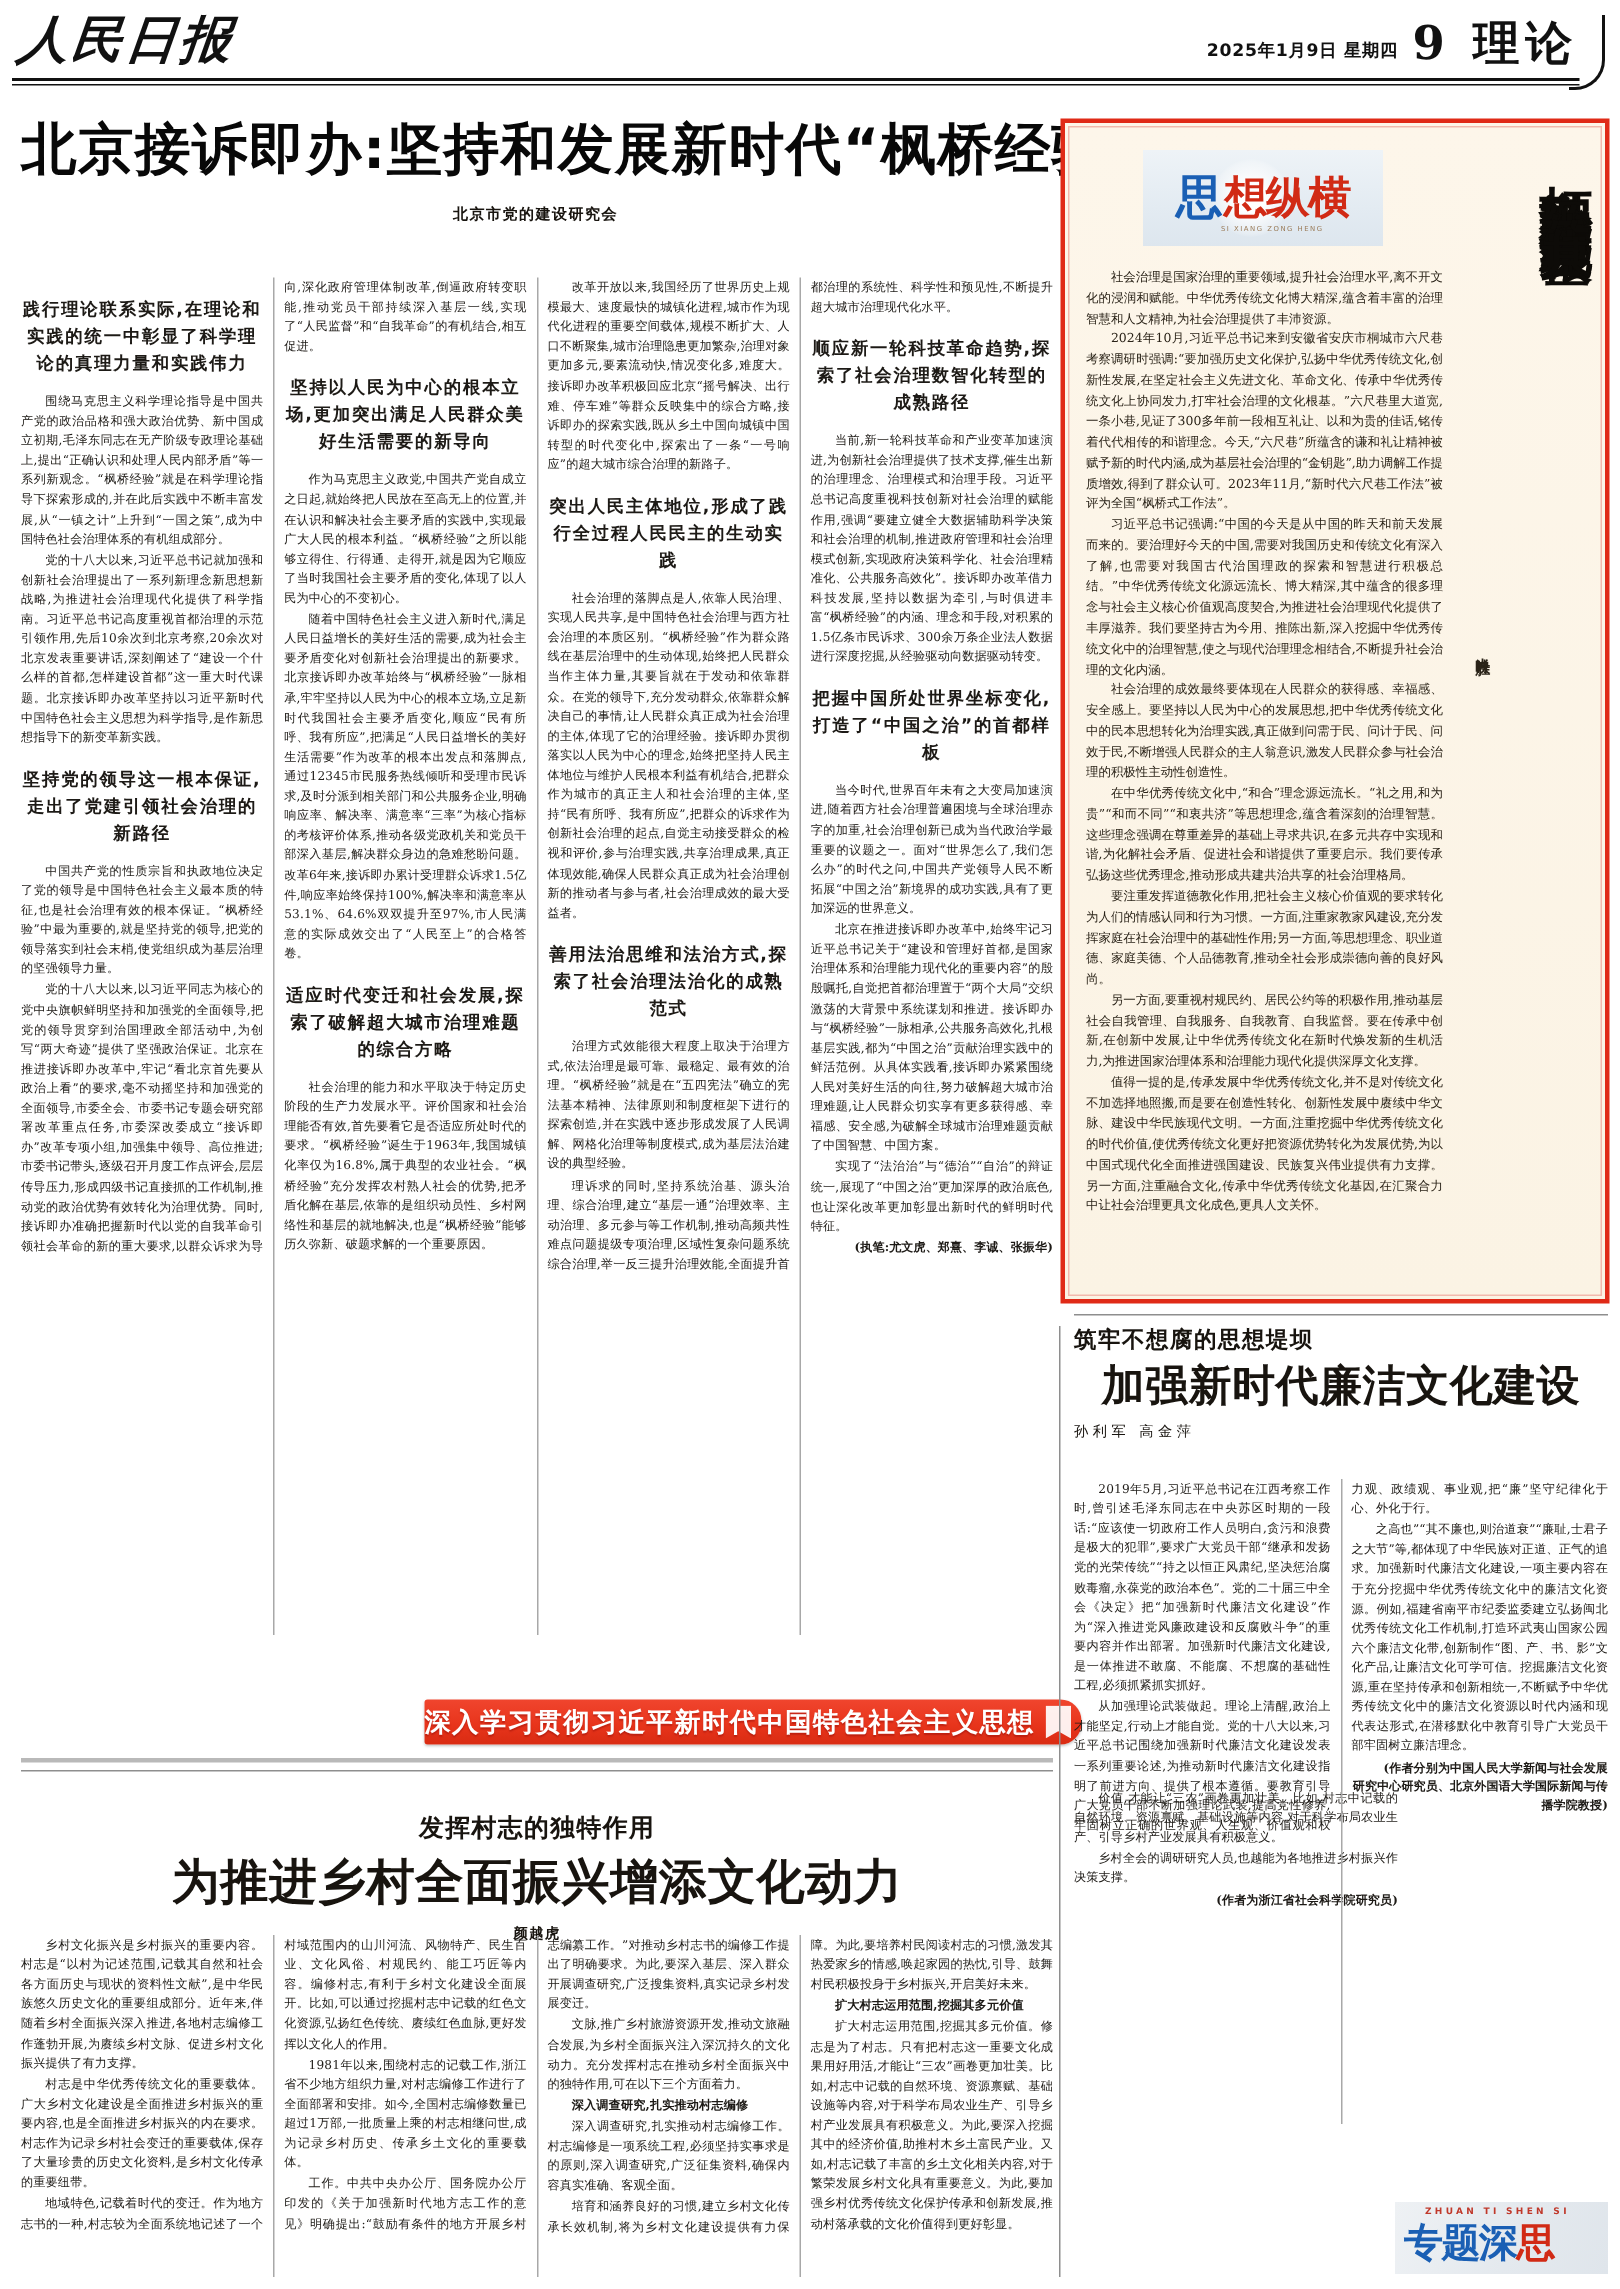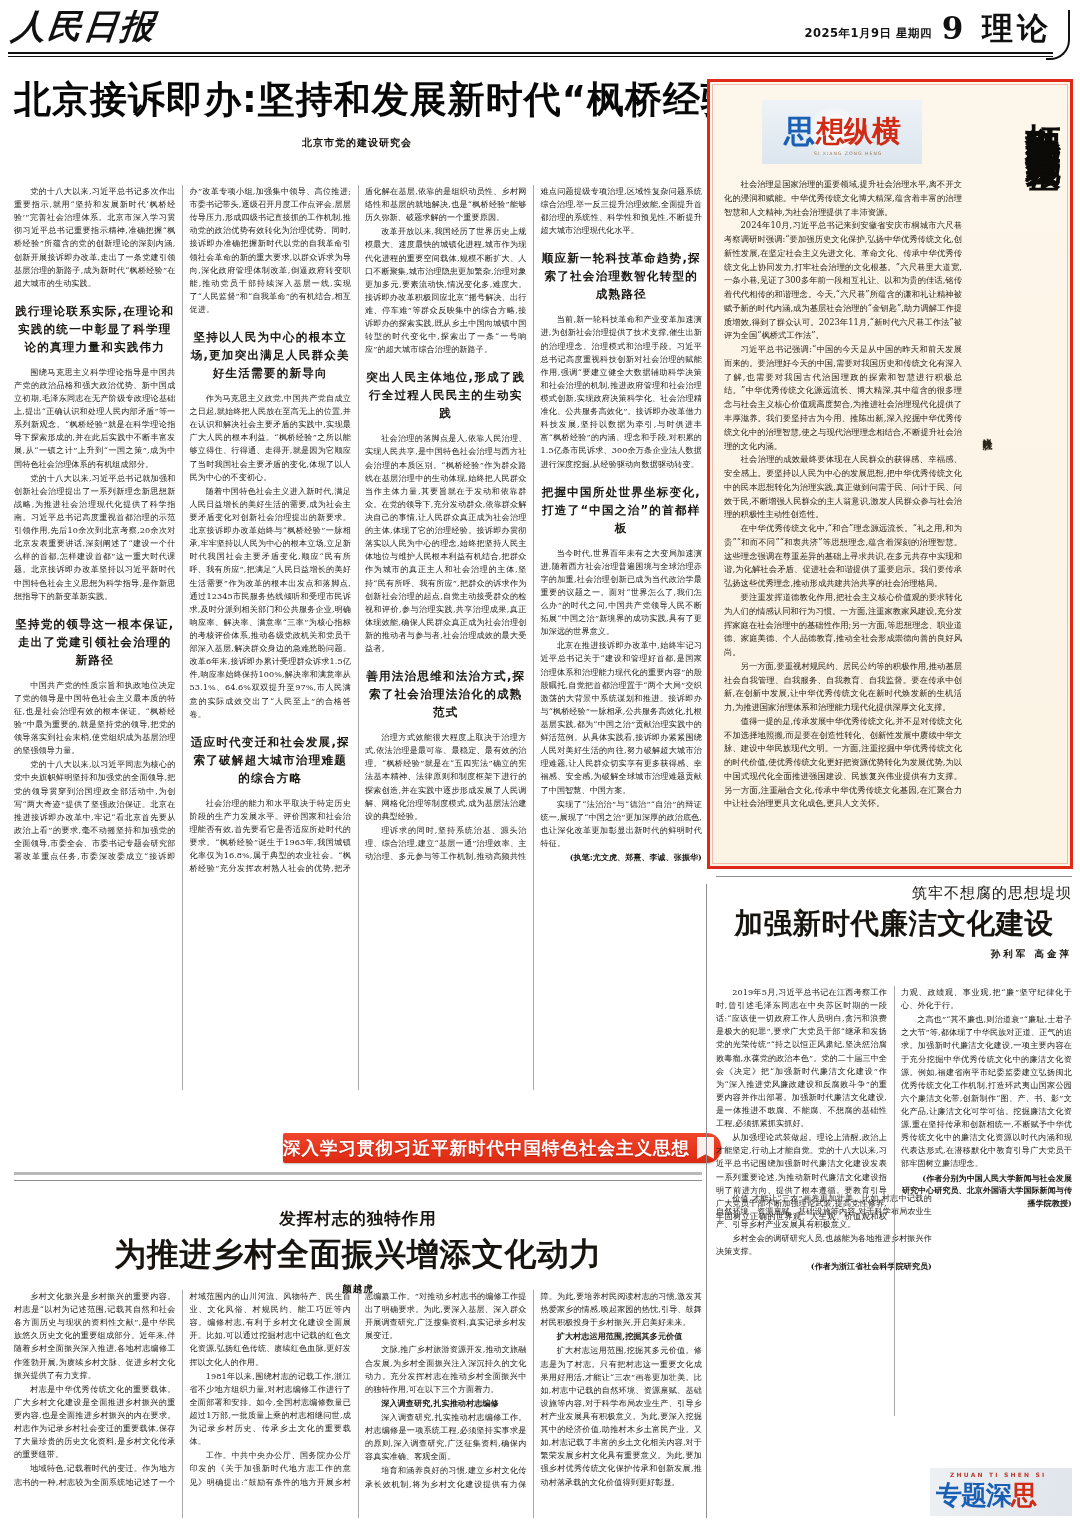--- a/index.html
+++ b/index.html
@@ -179,30 +179,30 @@
   .vauthor{
     position:absolute;right:76px;top:348px;
     writing-mode:vertical-rl;text-orientation:upright;
     font-family:"DejaVu Serif","Liberation Serif",serif;
     font-size:10px;font-weight:bold;color:#2a2318;letter-spacing:1px;
   }
 
   
   .a3{position:absolute;left:716px;top:884px;width:356px;}
   .a3-kicker{
-    text-align:right;font-size:15px;font-weight:normal;letter-spacing:1px;
+    text-align:left;font-size:15px;font-weight:bold;letter-spacing:1px;
     font-family:"DejaVu Serif","Liberation Serif",serif;
   }
   .a3-title{
     text-align:center;font-size:28.5px;font-weight:bold;margin-top:5px;
     letter-spacing:0.5px;line-height:1.1;
     font-family:"DejaVu Sans","Liberation Sans",sans-serif;white-space:nowrap;
   }
   .a3-byline{
-    text-align:right;font-size:9.5px;font-weight:bold;margin-top:9px;
+    text-align:left;font-size:9.5px;font-weight:normal;margin-top:9px;
     font-family:"DejaVu Serif","Liberation Serif",serif;letter-spacing:3px;
   }
   .a3-cols{
     position:absolute;left:716px;top:986px;width:356px;height:430px;
     column-count:2;column-gap:14px;column-rule:1px solid #a8a8a8;
   }
 
   
   .zt-logo{
     position:absolute;left:930px;top:1468px;width:142px;height:48px;
@@ -241,21 +241,20 @@
     </div>
     <div class="mast-curve"></div>
   </div>
 
   <div class="a1">
     <div class="a1-title">北京接诉即办:坚持和发展新时代“枫桥经验”</div>
     <div class="a1-byline">北京市党的建设研究会</div>
   </div>
 
   <div class="a1-cols col">
-    <p>党的十八大以来,习近平总书记多次作出重要指示,就用“坚持和发展新时代‘枫桥经验’”完善社会治理体系。北京市深入学习贯彻习近平总书记重要指示精神,准确把握“枫桥经验”所蕴含的党的创新理论的深刻内涵,创新开展接诉即办改革,走出了一条党建引领基层治理的新路子,成为新时代“枫桥经验”在超大城市的生动实践。</p>
     <div class="sub">践行理论联系实际,在理论和实践的统一中彰显了科学理论的真理力量和实践伟力</div>
     <p>围绕马克思主义科学理论指导是中国共产党的政治品格和强大政治优势、新中国成立初期,毛泽东同志在无产阶级专政理论基础上,提出“正确认识和处理人民内部矛盾”等一系列新观念。“枫桥经验”就是在科学理论指导下探索形成的,并在此后实践中不断丰富发展,从“一镇之计”上升到“一国之策”,成为中国特色社会治理体系的有机组成部分。</p>
     <p>党的十八大以来,习近平总书记就加强和创新社会治理提出了一系列新理念新思想新战略,为推进社会治理现代化提供了科学指南。习近平总书记高度重视首都治理的示范引领作用,先后10余次到北京考察,20余次对北京发表重要讲话,深刻阐述了“建设一个什么样的首都,怎样建设首都”这一重大时代课题。北京接诉即办改革坚持以习近平新时代中国特色社会主义思想为科学指导,是作新思想指导下的新变革新实践。</p>
     <div class="sub">坚持党的领导这一根本保证,走出了党建引领社会治理的新路径</div>
     <p>中国共产党的性质宗旨和执政地位决定了党的领导是中国特色社会主义最本质的特征,也是社会治理有效的根本保证。“枫桥经验”中最为重要的,就是坚持党的领导,把党的领导落实到社会末梢,使党组织成为基层治理的坚强领导力量。</p>
     <p>党的十八大以来,以习近平同志为核心的党中央旗帜鲜明坚持和加强党的全面领导,把党的领导贯穿到治国理政全部活动中,为创写“两大奇迹”提供了坚强政治保证。北京在推进接诉即办改革中,牢记“看北京首先要从政治上看”的要求,毫不动摇坚持和加强党的全面领导,市委全会、市委书记专题会研究部署改革重点任务,市委深改委成立“接诉即办”改革专项小组,加强集中领导、高位推进;市委书记带头,逐级召开月度工作点评会,层层传导压力,形成四级书记直接抓的工作机制,推动党的政治优势有效转化为治理优势。同时,接诉即办准确把握新时代以党的自我革命引领社会革命的新的重大要求,以群众诉求为导向,深化政府管理体制改革,倒逼政府转变职能,推动党员干部持续深入基层一线,实现了“人民监督”和“自我革命”的有机结合,相互促进。</p>
     <div class="sub">坚持以人民为中心的根本立场,更加突出满足人民群众美好生活需要的新导向</div>
     <p>作为马克思主义政党,中国共产党自成立之日起,就始终把人民放在至高无上的位置,并在认识和解决社会主要矛盾的实践中,实现最广大人民的根本利益。“枫桥经验”之所以能够立得住、行得通、走得开,就是因为它顺应了当时我国社会主要矛盾的变化,体现了以人民为中心的不变初心。</p>
     <p>随着中国特色社会主义进入新时代,满足人民日益增长的美好生活的需要,成为社会主要矛盾变化对创新社会治理提出的新要求。北京接诉即办改革始终与“枫桥经验”一脉相承,牢牢坚持以人民为中心的根本立场,立足新时代我国社会主要矛盾变化,顺应“民有所呼、我有所应”,把满足“人民日益增长的美好生活需要”作为改革的根本出发点和落脚点,通过12345市民服务热线倾听和受理市民诉求,及时分派到相关部门和公共服务企业,明确响应率、解决率、满意率“三率”为核心指标的考核评价体系,推动各级党政机关和党员干部深入基层,解决群众身边的急难愁盼问题。改革6年来,接诉即办累计受理群众诉求1.5亿件,响应率始终保持100%,解决率和满意率从53.1%、64.6%双双提升至97%,市人民满意的实际成效交出了“人民至上”的合格答卷。</p>
     <div class="sub">适应时代变迁和社会发展,探索了破解超大城市治理难题的综合方略</div>

